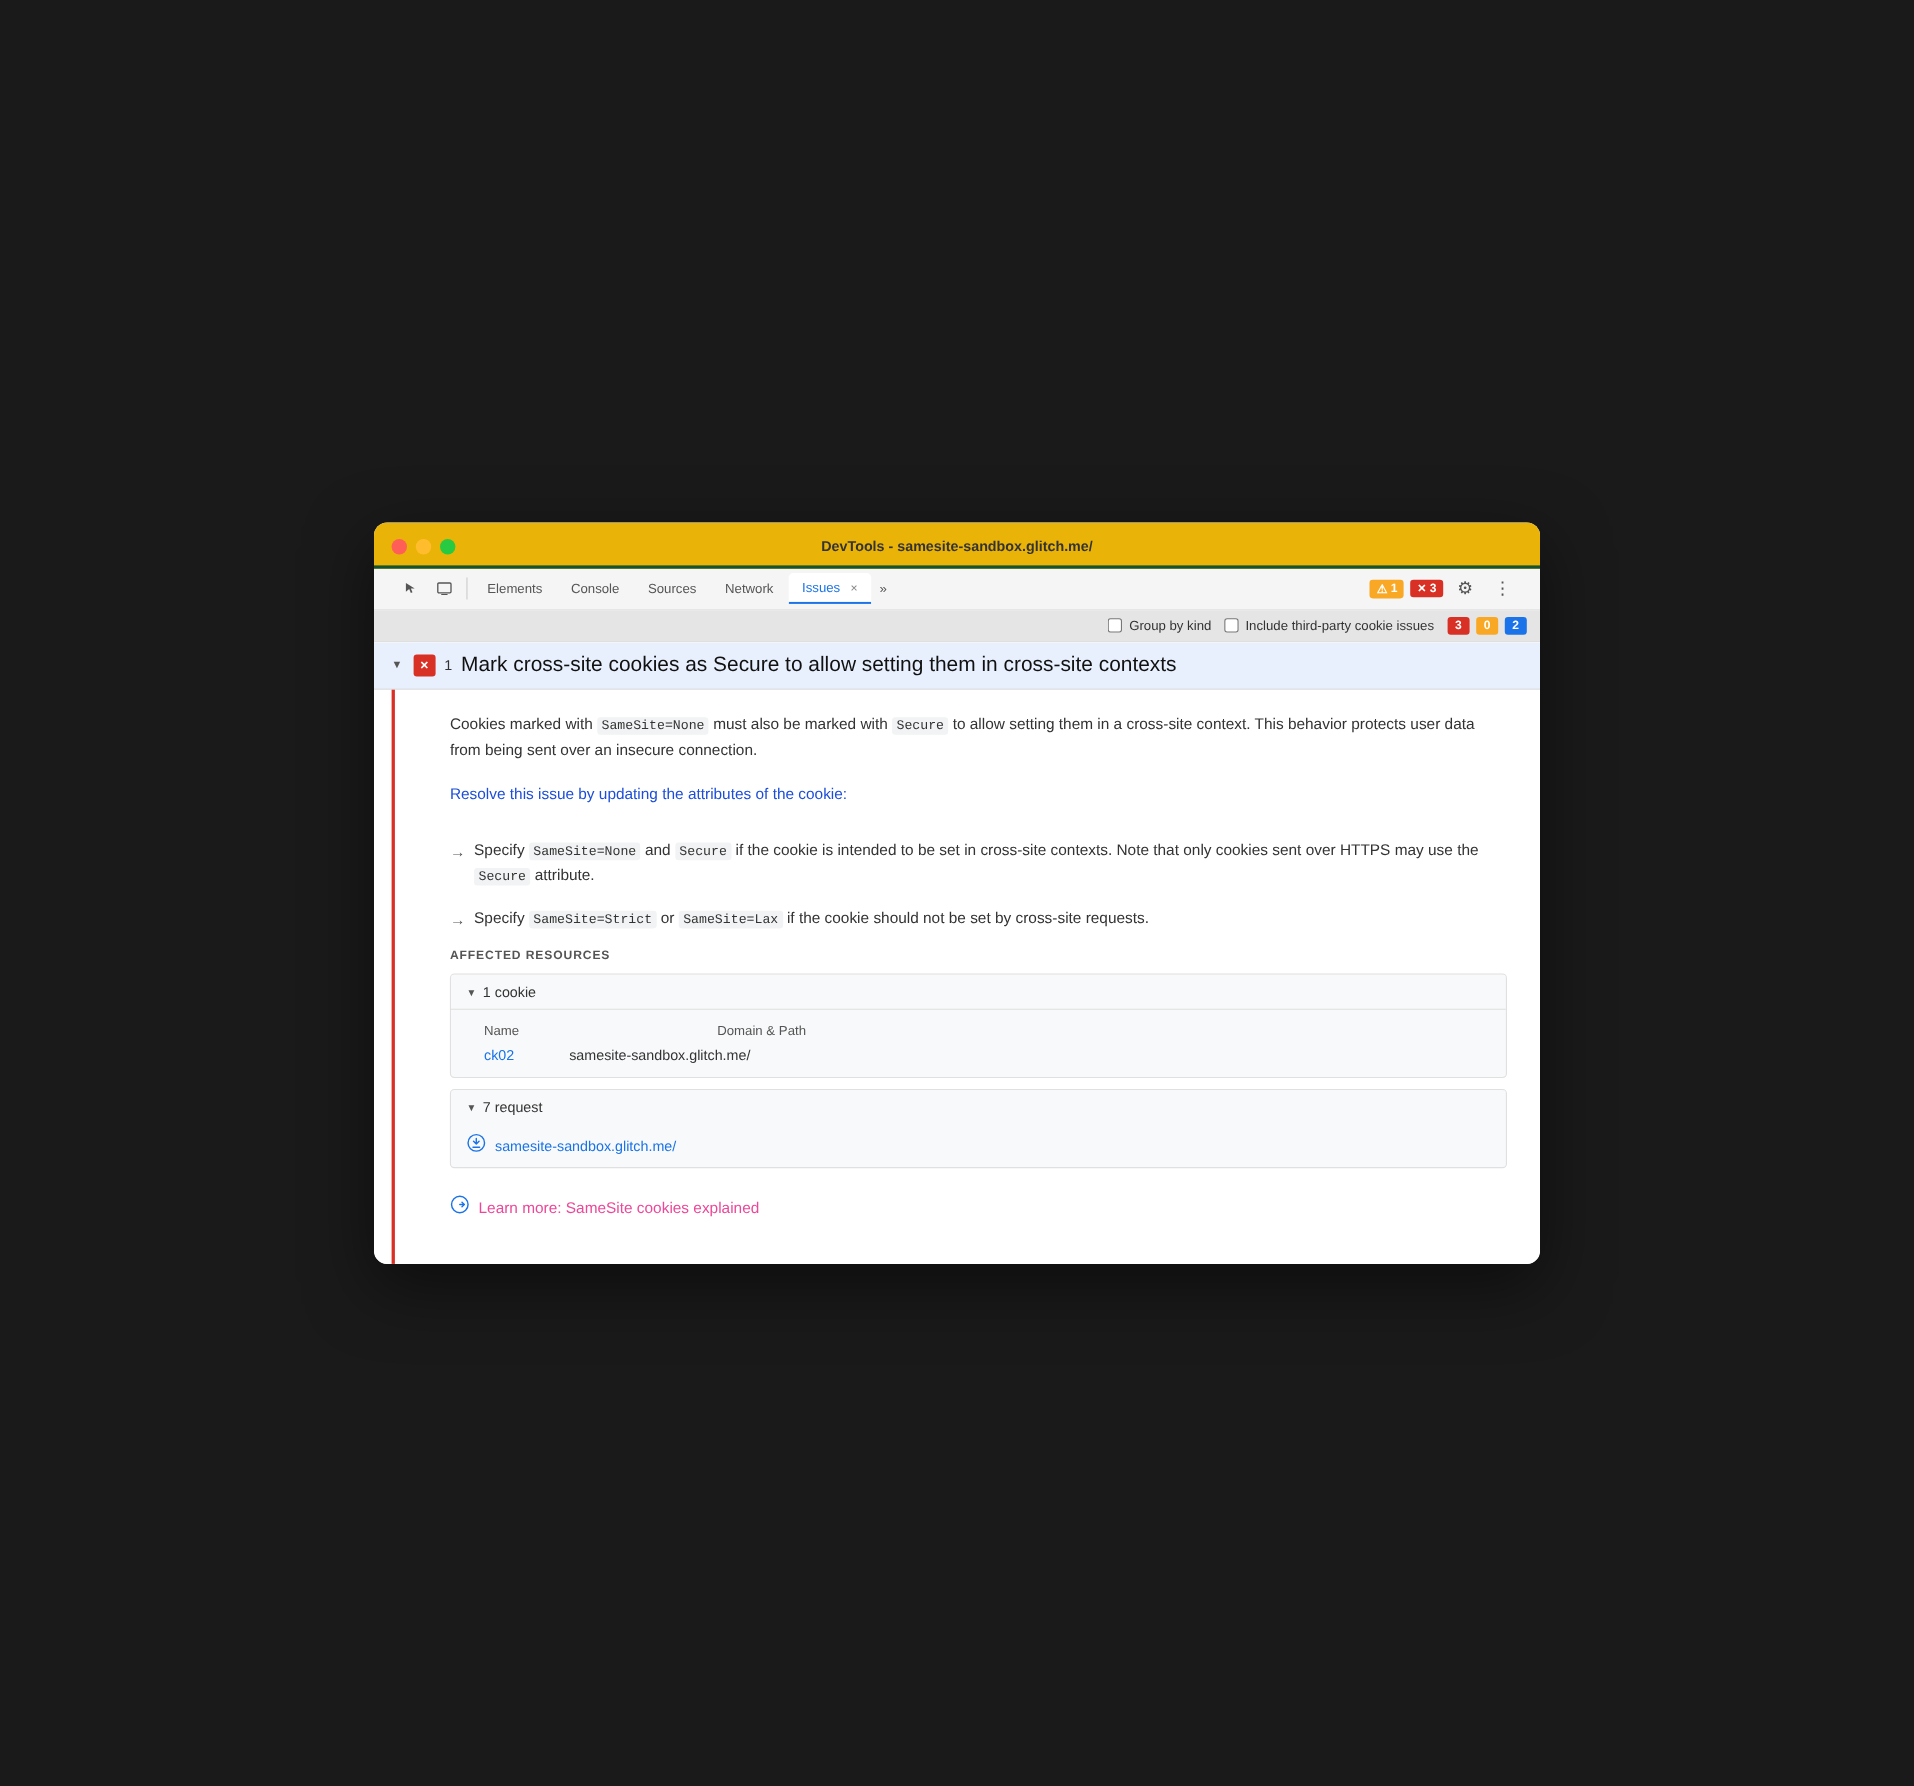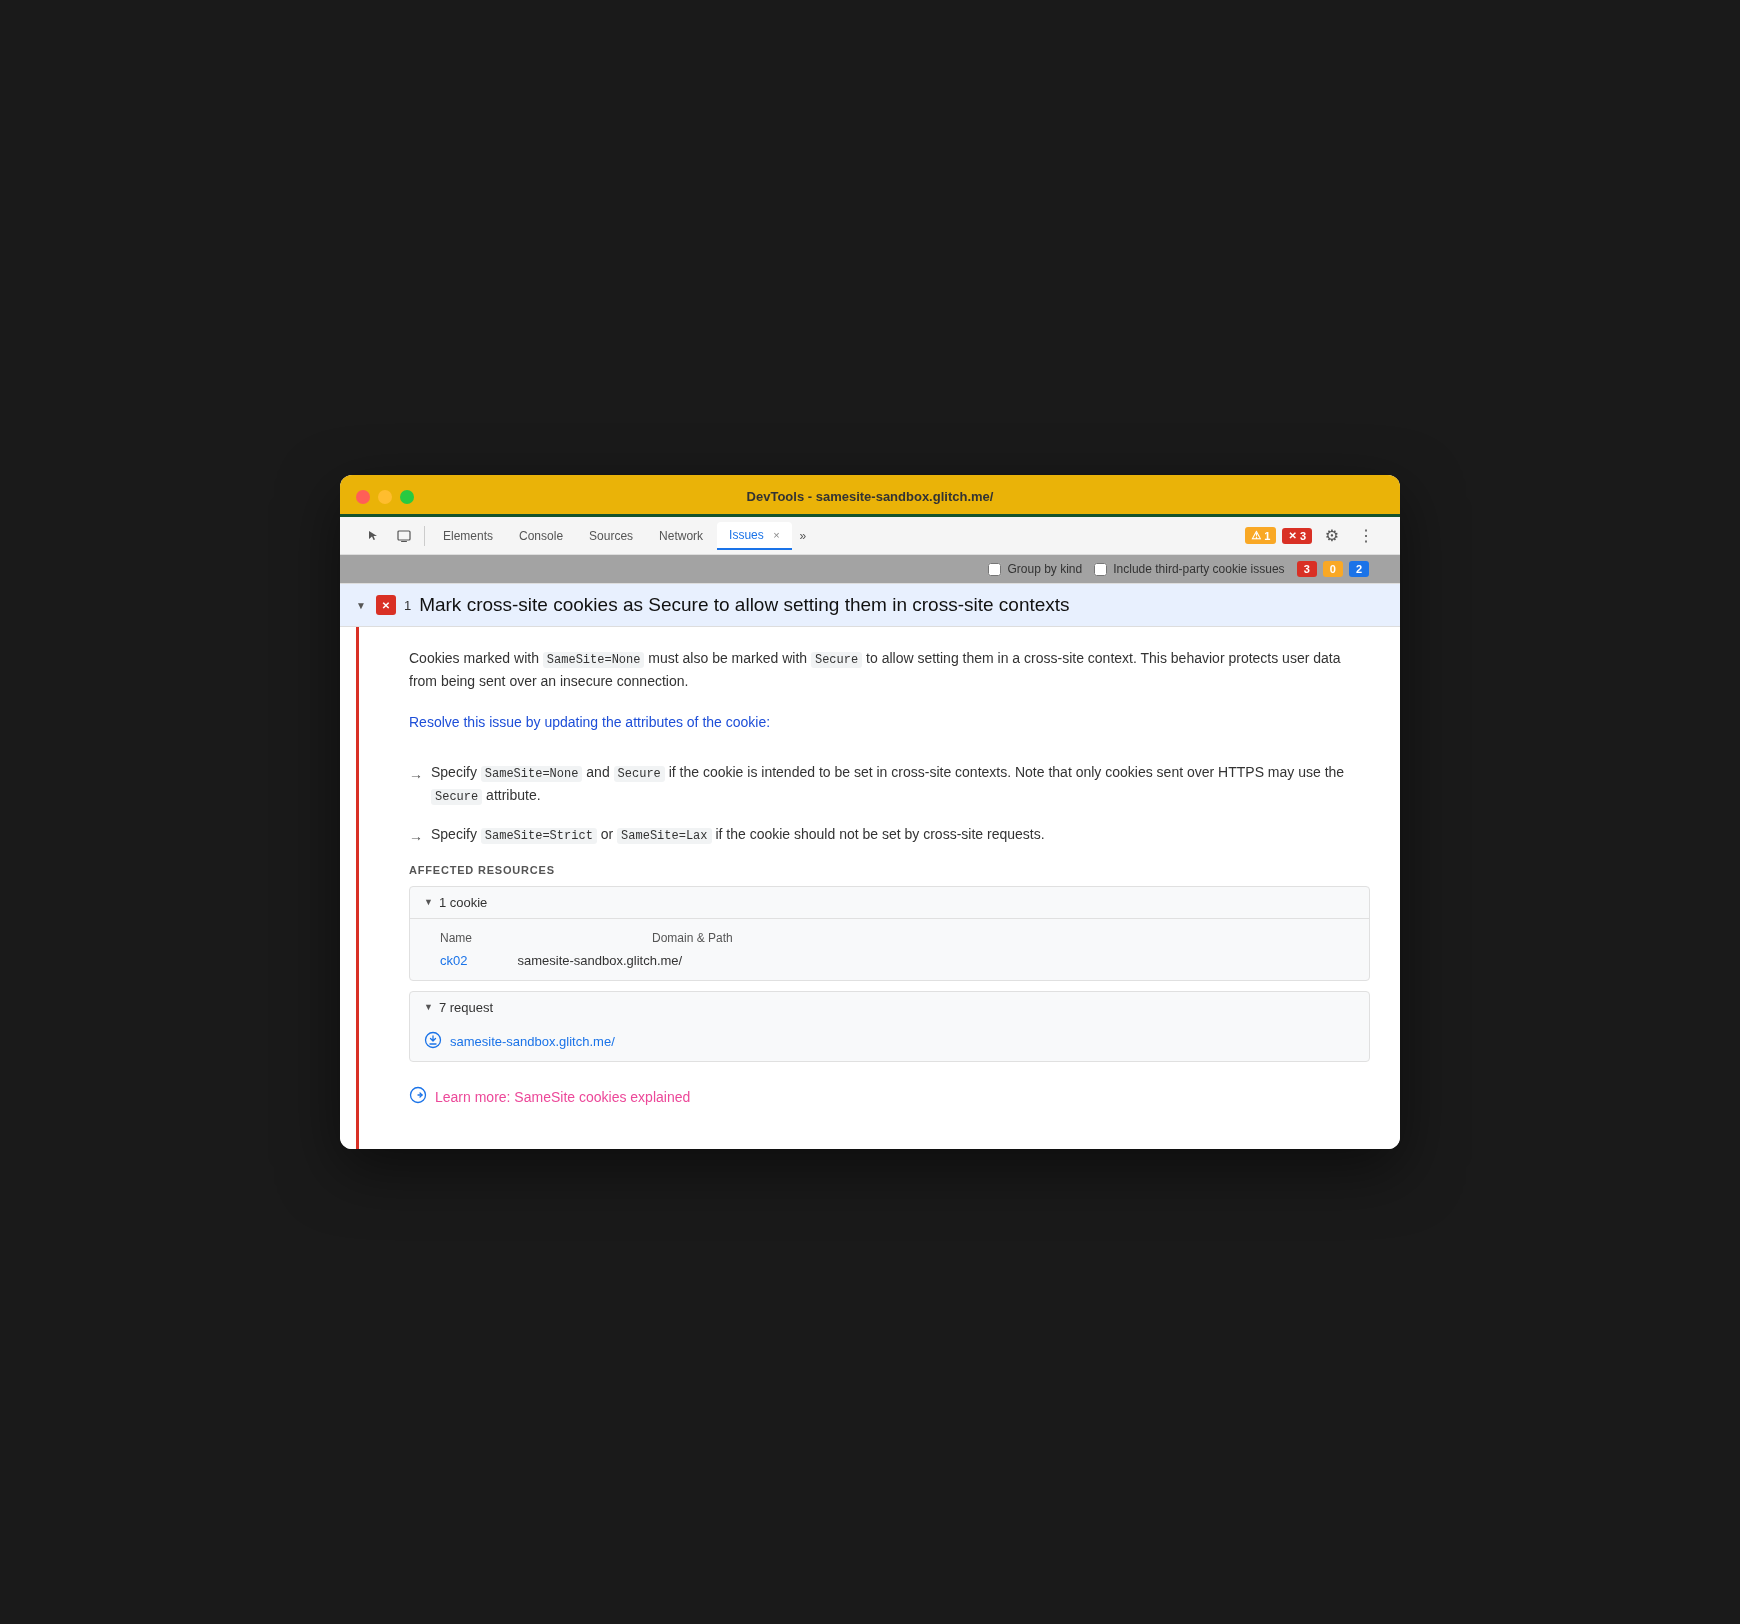--- a/index.html
+++ b/index.html
@@ -151,25 +151,25 @@
       align-items: center;
       justify-content: center;
       cursor: pointer;
       border-radius: 4px;
       color: #555;
       font-size: 16px;
     }
 
     
     .filter-bar {
-      background: #a3a3a3;
+      background: #e5e5e5;
       border-bottom: 1px solid #ddd;
       display: flex;
       align-items: center;
-      padding: 6px 31px;
+      padding: 6px 12px;
       gap: 12px;
       justify-content: flex-end;
     }
 
     .checkbox-group {
       display: flex;
       align-items: center;
       gap: 6px;
       font-size: 12px;
       color: #333;

